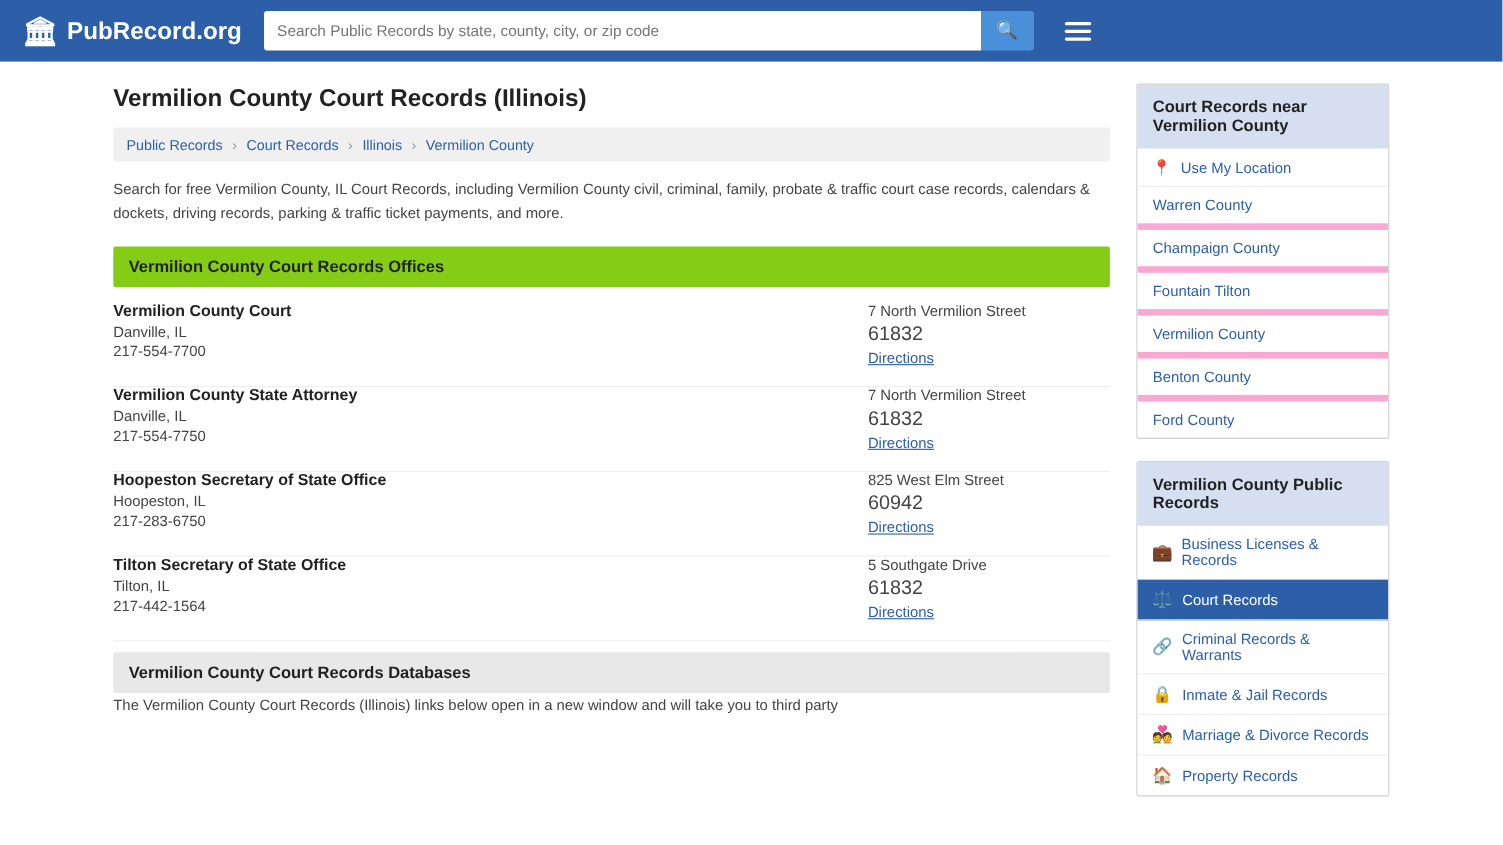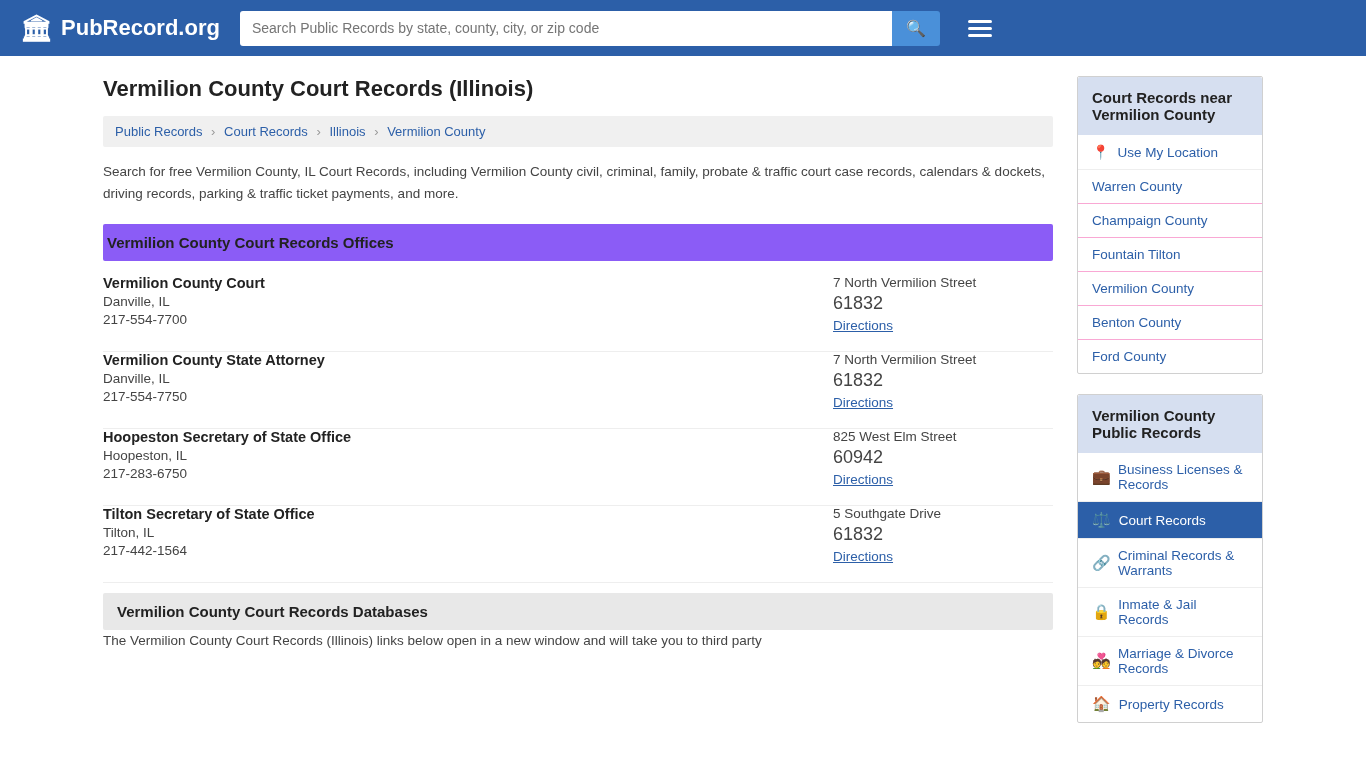--- a/index.html
+++ b/index.html
@@ -108,22 +108,22 @@
     }
 
     .description {
       font-size: 13.5px;
       color: #444;
       line-height: 1.6;
       margin-bottom: 20px;
     }
 
     .section-header {
-      background: #8b5cf6;
-      padding: 10px 4px;
+      background: #84cc16;
+      padding: 10px 14px;
       font-size: 15px;
       font-weight: bold;
       color: #222;
       margin-bottom: 14px;
       border-radius: 2px;
     }
 
     .offices-count {
       font-size: 13.5px;
       color: #444;
@@ -184,21 +184,21 @@
       border-radius: 2px;
     }
     .db-description {
       font-size: 13.5px;
       color: #444;
       line-height: 1.6;
     }
 
     
     .sidebar {
-      width: 186px;
+      width: 230px;
       flex-shrink: 0;
     }
 
     .sidebar-section-header {
       background: #d6dff0;
       padding: 12px 14px;
       font-size: 15px;
       font-weight: bold;
       color: #222;
       margin-bottom: 0;
@@ -225,21 +225,21 @@
     .sidebar-location-item:last-child {
       border-bottom: none;
     }
     .loc-icon {
       font-size: 14px;
       color: #555;
     }
 
     .sidebar-county-item {
       padding: 9px 14px;
-      border-bottom: 1px solid #f9a8d4;
+      border-bottom: 6px solid #f9a8d4;
       font-size: 13.5px;
       color: #2c5fa8;
       cursor: pointer;
     }
     .sidebar-county-item:last-child {
       border-bottom: none;
     }
 
     .sidebar-pubrecords {
       border: 1px solid #d0d0d0;

